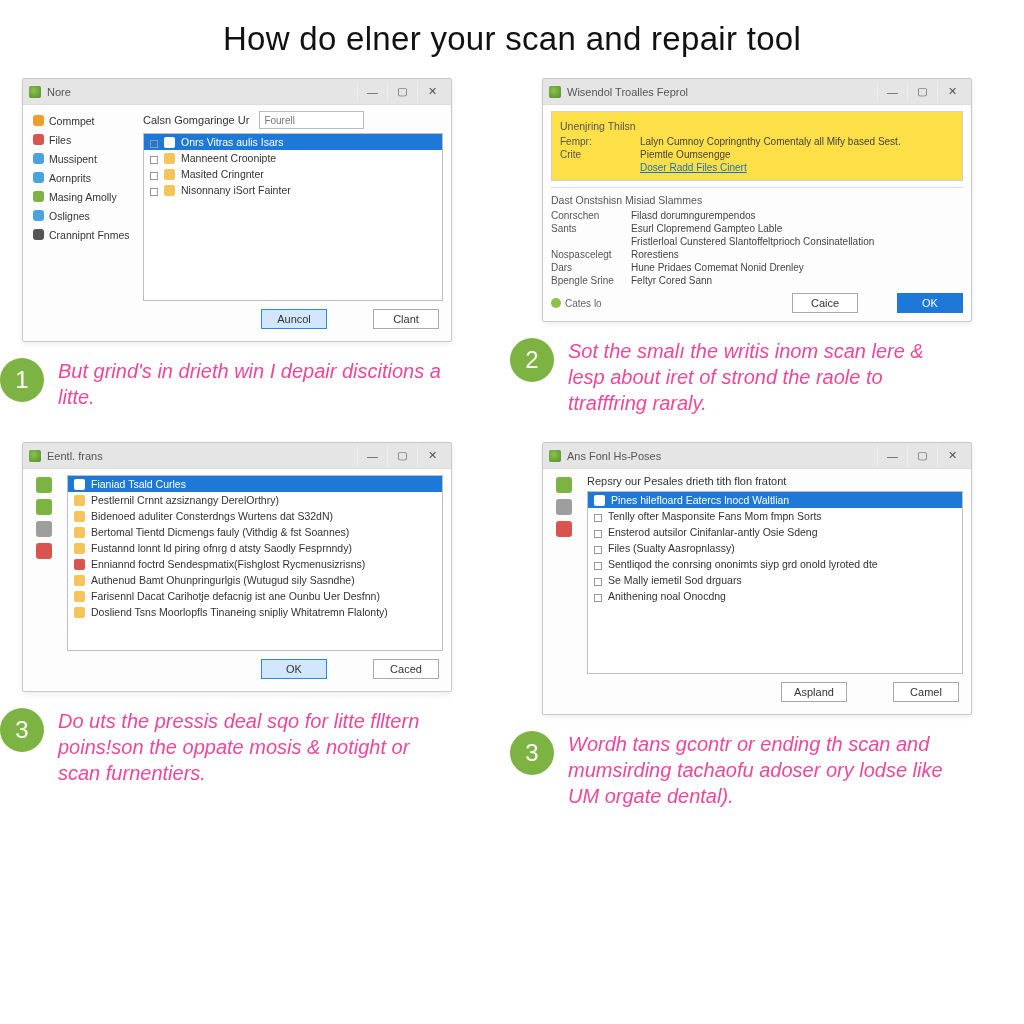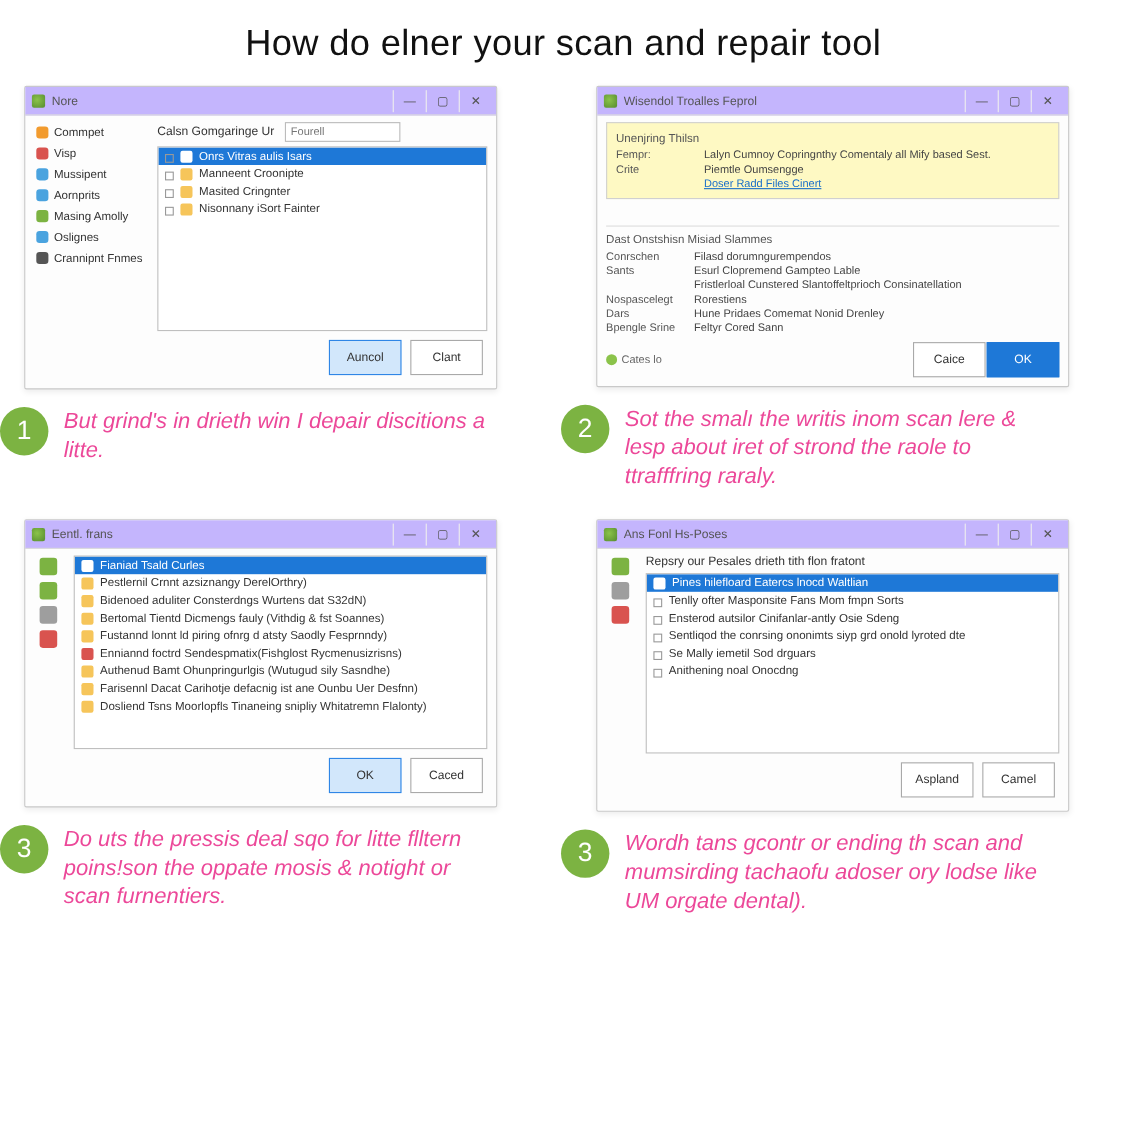--- a/index.html
+++ b/index.html
@@ -9,21 +9,21 @@
 
 .grid { display: grid; grid-template-columns: 1fr 1fr; gap: 0 40px; }
 .cell { display: flex; flex-direction: column; }
 
 .window {
   border: 1px solid #c9c9c9; background: #fdfdfd; border-radius: 2px;
   box-shadow: 0 2px 6px rgba(0,0,0,.08);
   width: 430px; margin-bottom: 14px;
   font-size: 10px;
 }
-.titlebar { height: 26px; border-bottom: 1px solid #dcdcdc; display: flex; align-items: center; padding: 0 4px 0 6px; background: #c4b5fd; }
+.titlebar { height: 26px; border-bottom: 1px solid #dcdcdc; display: flex; align-items: center; padding: 0 4px 0 6px; background: #e5e5e5; }
 .titlebar .tb-icon { width: 12px; height: 12px; background: radial-gradient(circle at 40% 40%, #8bc34a, #558b2f); border-radius: 2px; margin-right: 6px; flex: none; }
 .titlebar .tb-title { flex: 1; color: #555; font-size: 11px; }
 .titlebar .ctrls { display: flex; gap: 0; }
 .titlebar .ctrl { width: 30px; height: 20px; display: flex; align-items: center; justify-content: center; color: #555; font-size: 11px; border-left: 1px solid #eee; cursor: pointer; }
 
 .window-body { padding: 6px 8px 8px; }
 .two-col { display: flex; gap: 10px; }
 .sidebar { width: 102px; display: flex; flex-direction: column; gap: 3px; padding-top: 2px; }
 .side-item { display: flex; align-items: flex-start; gap: 5px; padding: 2px 2px; font-size: 10.5px; color: #333; cursor: pointer; }
 .side-item .si-ico { width: 11px; height: 11px; border-radius: 3px; flex: none; }
@@ -39,25 +39,25 @@
 .pane-head input { height: 18px; width: 105px; border: 1px solid #bbb; font-size: 10px; padding: 0 4px; }
 
 .listbox { border: 1px solid #bfbfbf; background: #fff; height: 168px; overflow: hidden; }
 .row { display: flex; align-items: flex-end; gap: 6px; padding: 2px 6px; font-size: 10.5px; color: #333; }
 .row .r-bullet { width: 8px; height: 8px; border: 1px solid #999; display: inline-block; }
 .row .r-ico { width: 11px; height: 11px; background: #f6c55a; border-radius: 2px; display: inline-block; }
 .row.selected { background: #1e78d7; color: #fff; }
 .row.selected .r-ico { background: #fff; }
 
 .button-row { display: flex; justify-content: flex-end; gap: 8px; padding: 8px 4px 4px; }
-.btn { min-width: 66px; height: 32px; border: 1px solid #a9a9a9; background: #fff; font-size: 11px; color: #333; display: inline-flex; align-items: center; justify-content: center; cursor: pointer; }
+.btn { min-width: 66px; height: 20px; border: 1px solid #a9a9a9; background: #fff; font-size: 11px; color: #333; display: inline-flex; align-items: center; justify-content: center; cursor: pointer; margin-left: 38px; }
 .btn.primary { border-color: #2f86e6; background: #d2e7fb; }
 .btn.solid-blue { background: #1e78d7; border-color: #1e78d7; color: #fff; }
 
-.info-panel { border: 1px solid #d0d0d0; background: #fef9c3; padding: 6px 8px; margin-bottom: 24px; }
+.info-panel { border: 1px solid #d0d0d0; background: #fde047; padding: 6px 8px; margin-bottom: 6px; }
 .info-row { display: flex; gap: 8px; font-size: 10px; color: #444; padding: 1px 0; }
 .info-row .k { width: 72px; color: #555; flex: none; }
 .info-row .v { color: #444; }
 .info-row .v.link { color: #1a6fc9; text-decoration: underline; cursor: pointer; }
 .group-title { font-size: 10.5px; color: #555; margin: 2px 0 3px; }
 .group-box { border-top: 1px solid #ddd; padding-top: 4px; }
 .footer-row { display: flex; justify-content: flex-end; gap: 1px; padding-top: 6px; align-items: center; }
 .footer-row .hint { margin-right: auto; font-size: 10px; color: #666; display: flex; align-items: center; gap: 4px; }
 .hint .dot { width: 10px; height: 10px; border-radius: 50%; background: #8bc34a; display: inline-block; }
 
@@ -94,21 +94,21 @@
           </div>
         </div>
         <div class="window-body two-col">
           <div class="sidebar">
             <div class="side-item">
                 <span class="si-ico ico-orange"></span>
                 <span>Commpet</span>
               </div>
             <div class="side-item">
                 <span class="si-ico ico-red"></span>
-                <span>Visp</span>
+                <span>Files</span>
               </div>
             <div class="side-item">
                 <span class="si-ico ico-blue"></span>
                 <span>Mussipent</span>
               </div>
             <div class="side-item">
                 <span class="si-ico ico-blue"></span>
                 <span>Aornprits</span>
               </div>
             <div class="side-item">
@@ -318,32 +318,36 @@
         <div class="window-body two-col">
           <div class="mini-sidebar">
             <span class="mi ico-green"></span>
             <span class="mi ico-gray"></span>
             <span class="mi ico-red"></span>
           </div>
           <div style="flex:1;">
             <div class="pane-head">
                 <span class="ph-label">Repsry our Pesales drieth tith flon fratont</span>
               </div>
-            <div class="listbox" style="height:164px;">
+            <div class="listbox" style="height:183px;">
               <div class="row selected">
                   <span class="r-ico"></span>
                   <span>Pines hilefloard Eatercs lnocd Waltlian</span>
                 </div>
               <div class="row">
                   <span class="r-bullet"></span>
                   <span>Tenlly ofter Masponsite Fans Mom fmpn Sorts</span>
                 </div>
               <div class="row">
                   <span class="r-bullet"></span>
                   <span>Ensterod autsilor Cinifanlar-antly Osie Sdeng</span>
+                </div>
+              <div class="row">
+                  <span class="r-bullet"></span>
+                  <span>Files (Sualty Aasropnlassy)</span>
                 </div>
               <div class="row">
                   <span class="r-bullet"></span>
                   <span>Sentliqod the conrsing ononimts siyp grd onold lyroted dte</span>
                 </div>
               <div class="row">
                   <span class="r-bullet"></span>
                   <span>Se Mally iemetil Sod drguars</span>
                 </div>
               <div class="row">

